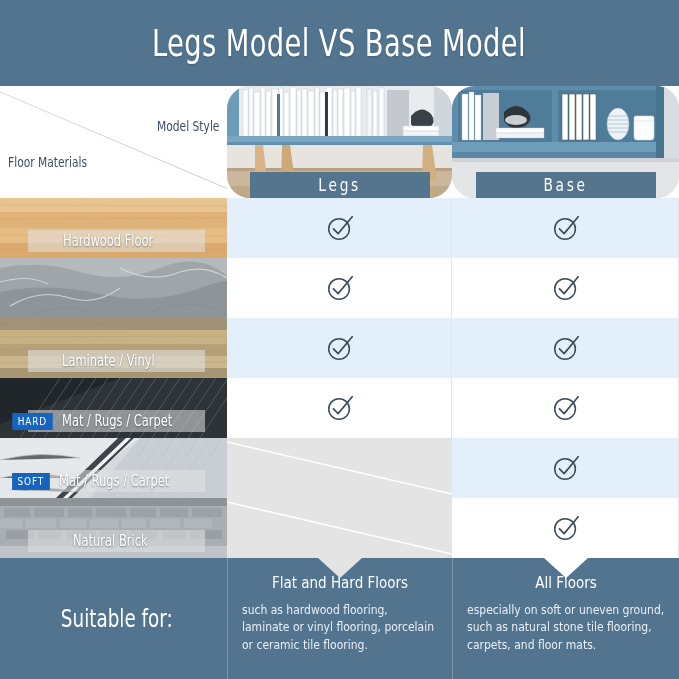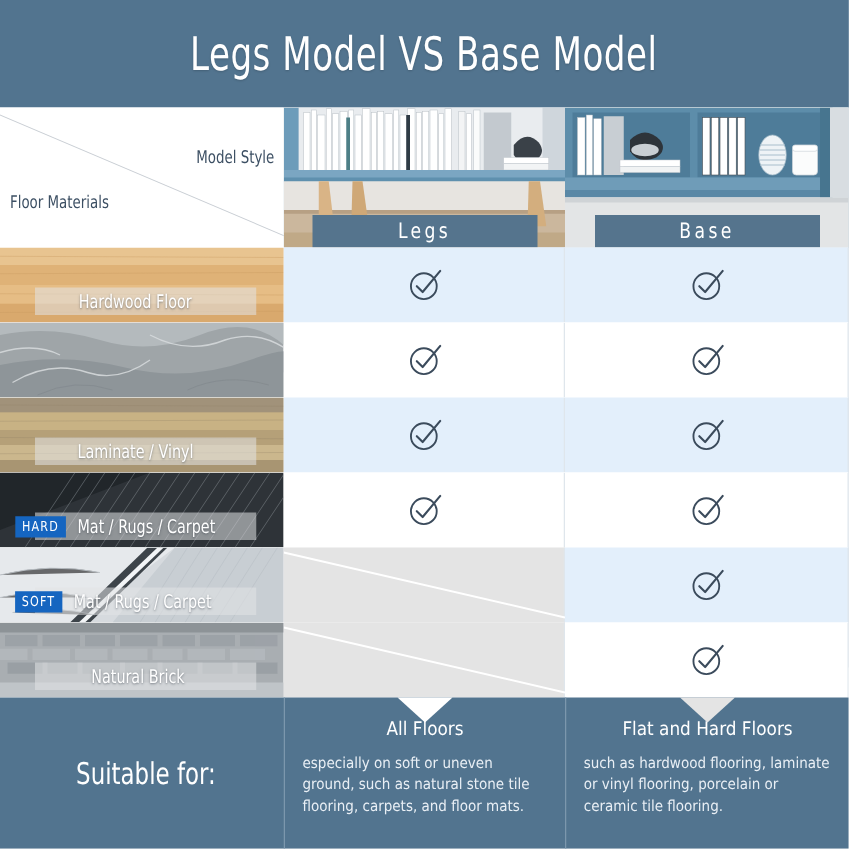--- a/index.html
+++ b/index.html
@@ -52,21 +52,21 @@
     color:#3c4f63;
     font-size:14px;
     font-family:"DejaVu Sans Condensed","Liberation Sans Narrow","Liberation Sans",sans-serif;
     transform:scaleX(.85);
     white-space:nowrap;
   }
   .corner .lbl-style{right:8px;top:32px;transform-origin:right center;transform:scaleX(.85);}
   .corner .lbl-floor{left:8px;top:68px;transform-origin:left center;transform:scaleX(.85);}
 
   
-  .hdr-photo{position:relative;overflow:hidden;background:#cfd9e0;}
+  .hdr-photo{position:relative;overflow:hidden;background:#cfd9e0;border-radius:23px;}
   .hdr-photo svg{position:absolute;inset:0;width:100%;height:100%;}
   .hdr-tag{
     position:absolute;left:50%;transform:translateX(-50%);
     bottom:0px;
     width:180px;height:26px;
     background:#55748d;
     display:flex;align-items:center;justify-content:center;
   }
   .hdr-tag span{
     color:#ffffff;font-size:17px;letter-spacing:3px;
@@ -485,23 +485,23 @@
         <path d="M9 17 l5 5 L29 4" fill="none" stroke="#3b4b5c" stroke-width="1.8" stroke-linecap="round" stroke-linejoin="round"></path>
       </svg>
     </div>
   </div>
 
   <div class="footer">
     <div class="foot-cell foot-suitable">
       <span>Suitable for:</span>
     </div>
     <div class="foot-cell foot-col">
+      <div class="notch gray"></div>
+      <div class="foot-head">Flat and Hard Floors</div>
+      <div class="foot-body">such as hardwood flooring, laminate or vinyl flooring, porcelain or ceramic tile flooring.</div>
+    </div>
+    <div class="foot-cell foot-col">
       <div class="notch"></div>
       <div class="foot-head">All Floors</div>
       <div class="foot-body">especially on soft or uneven ground, such as natural stone tile flooring, carpets, and floor mats.</div>
     </div>
-    <div class="foot-cell foot-col">
-      <div class="notch gray"></div>
-      <div class="foot-head">Flat and Hard Floors</div>
-      <div class="foot-body">such as hardwood flooring, laminate or vinyl flooring, porcelain or ceramic tile flooring.</div>
-    </div>
   </div>
 </div>
 
 </body></html>

